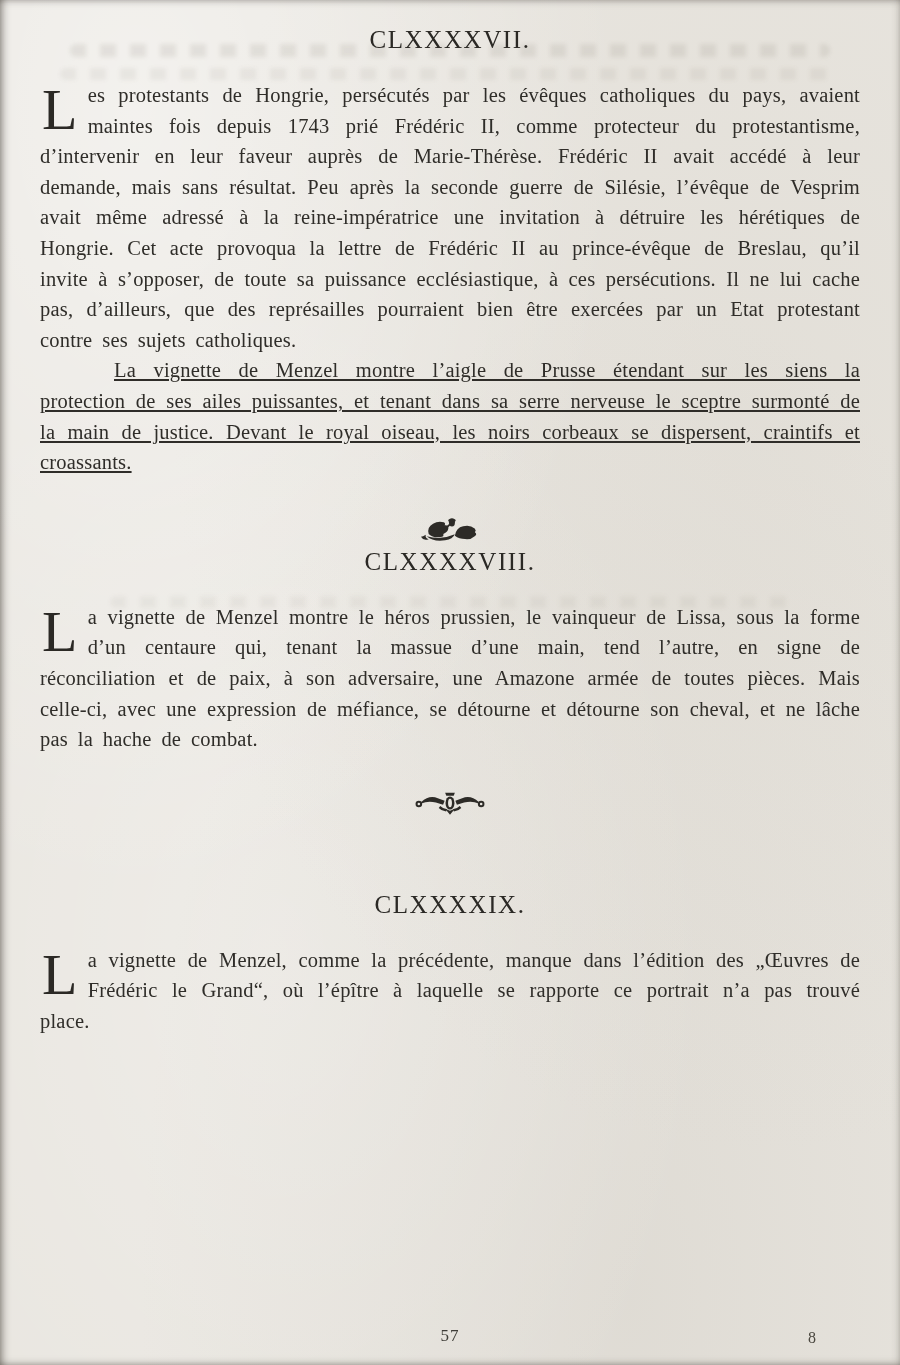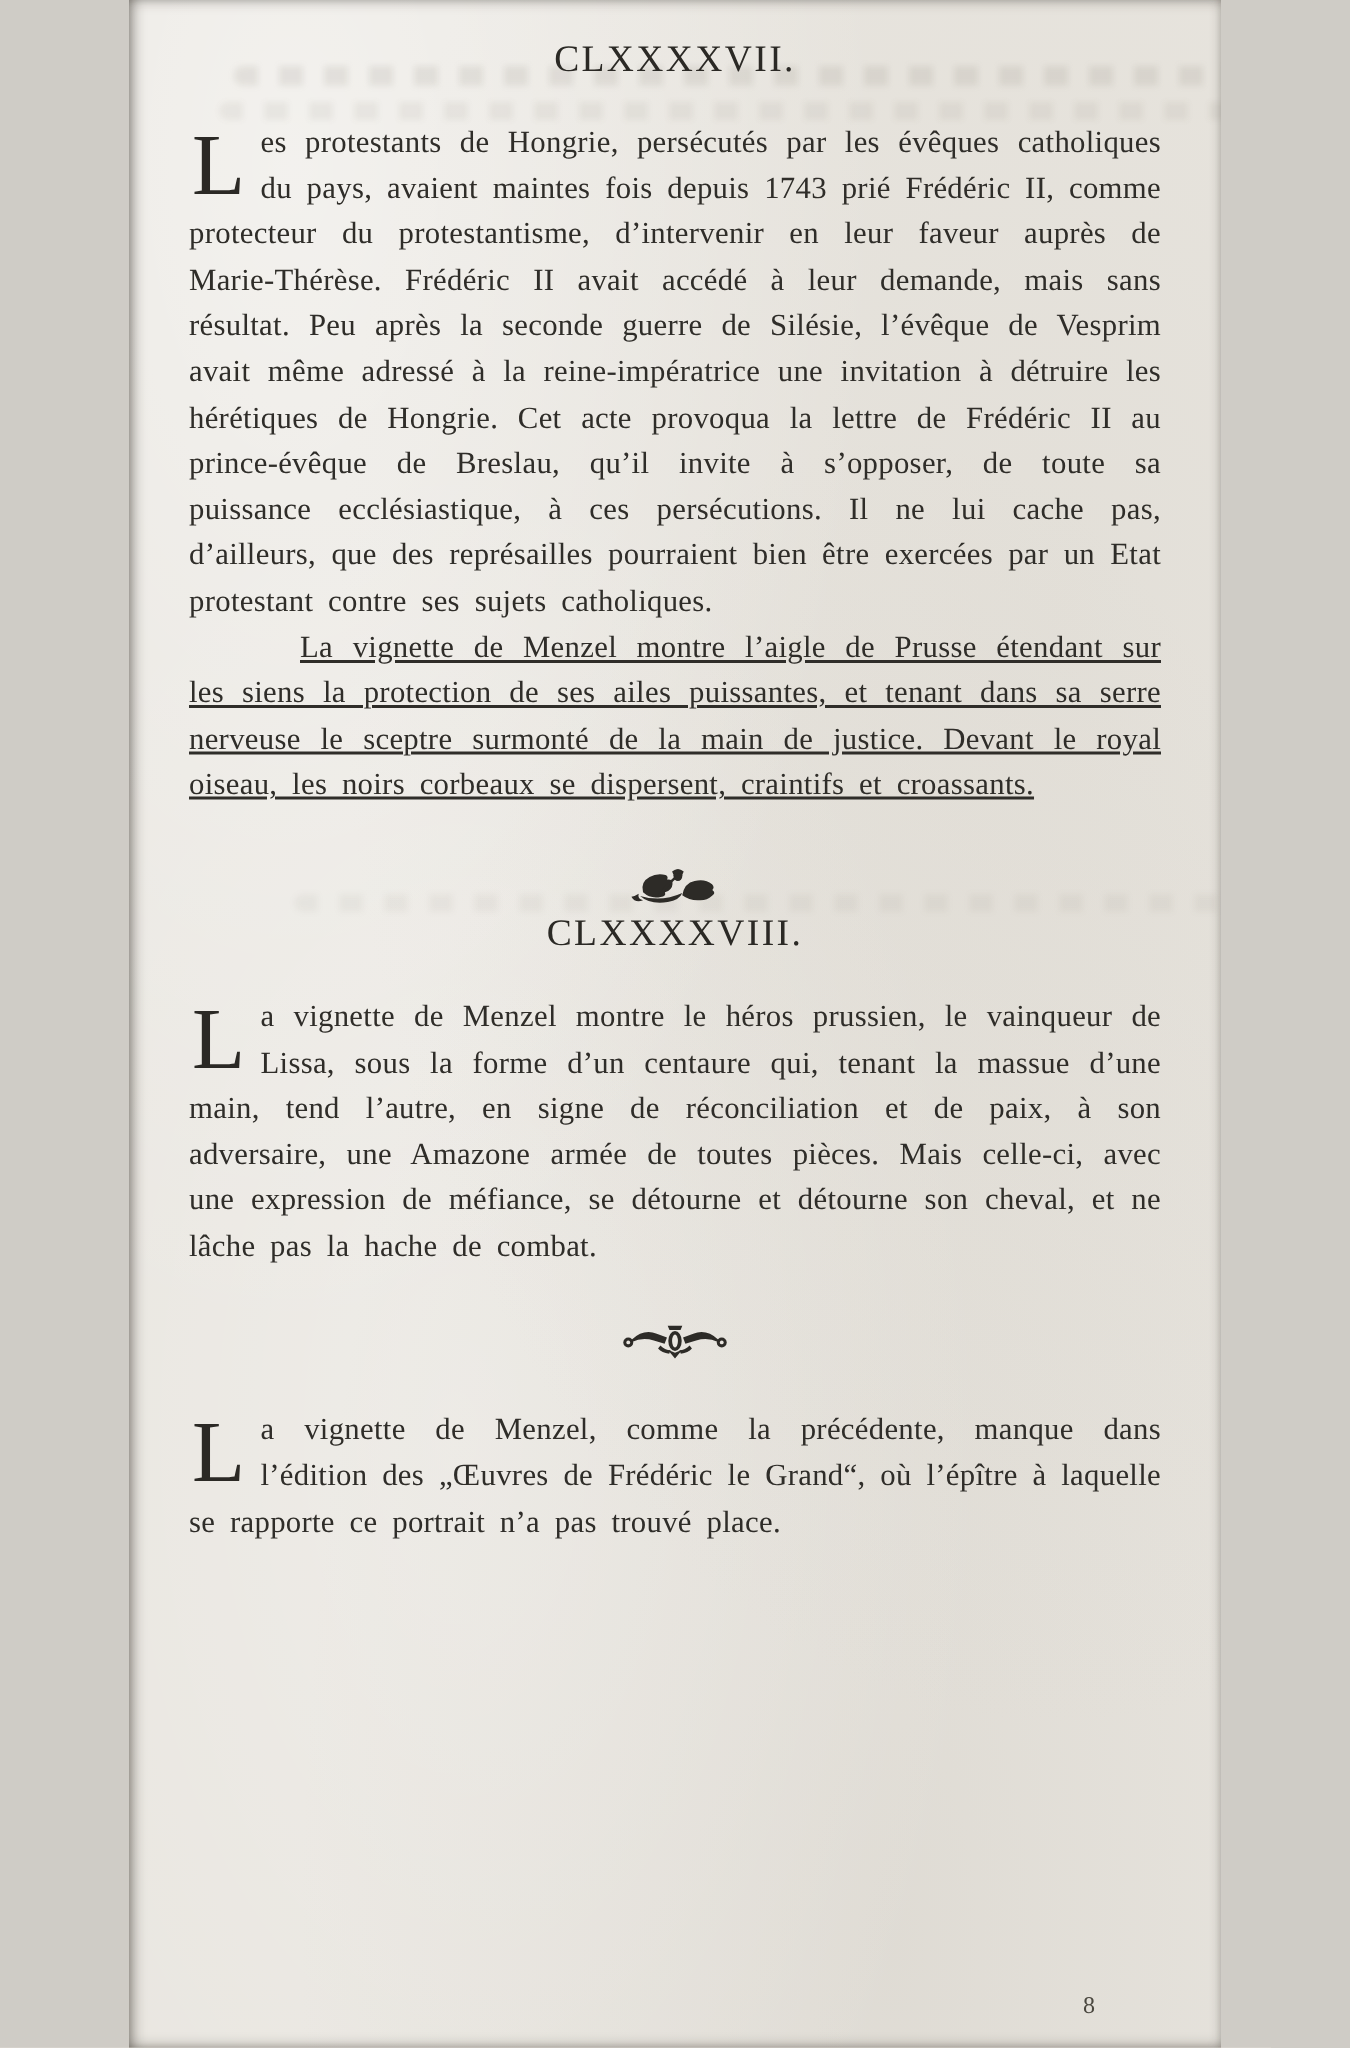--- a/index.html
+++ b/index.html
@@ -1,17 +1,17 @@
 <!DOCTYPE html>
 <html lang="fr"><head>
 <meta charset="utf-8">
 <style>
   html,body{margin:0;padding:0;background:#cfccc6;}
   .page{
-    position:relative;width:728px;height:1365px;margin:0 auto;overflow:hidden;
+    position:relative;width:900px;height:1365px;margin:0 auto;overflow:hidden;
     background-color:#e9e6e0;
     background-image:
       radial-gradient(ellipse at 15% 8%, rgba(255,255,255,.45), transparent 45%),
       radial-gradient(ellipse at 85% 30%, rgba(210,205,195,.28), transparent 55%),
       radial-gradient(ellipse at 30% 70%, rgba(255,255,255,.25), transparent 50%),
       radial-gradient(ellipse at 70% 95%, rgba(200,195,185,.30), transparent 55%);
     box-shadow:
       inset 7px 0 9px -5px rgba(55,50,42,.55),
       inset -5px 0 8px -5px rgba(55,50,42,.30),
       inset 0 6px 9px -6px rgba(55,50,42,.35),
@@ -110,22 +110,24 @@
           <ellipse cx="38" cy="14" rx="4.6" ry="6.8"></ellipse>
           <ellipse cx="38" cy="14" rx="2" ry="4.4" fill="#e9e6e0"></ellipse>
           <path d="M33 20 l5 6 5 -6 -5 2z"></path>
           <path d="M28 17 q3 3 7 3.4 l-1 2.4 q-5 -0.6 -7.6 -3.6z"></path>
           <path d="M48 17 q-3 3 -7 3.4 l1 2.4 q5 -0.6 7.6 -3.6z"></path>
         </g>
       </svg>
     </div>
 
     <section>
+      <h2 class="heading h3gap">CLXXXXIX.</h2>
       <p class="body-par lead">
         <span class="dropcap">L</span><span>a vignette de Menzel, comme la précédente, manque dans l’édition des „Œuvres de Frédéric le Grand“, où l’épître à laquelle se rapporte ce portrait n’a pas trouvé place.</span>
       </p>
     </section>
 
   </div>
 
+  <div class="footer-page">57</div>
   <div class="footer-sig">8</div>
 
 </div>
 
 </body></html>

